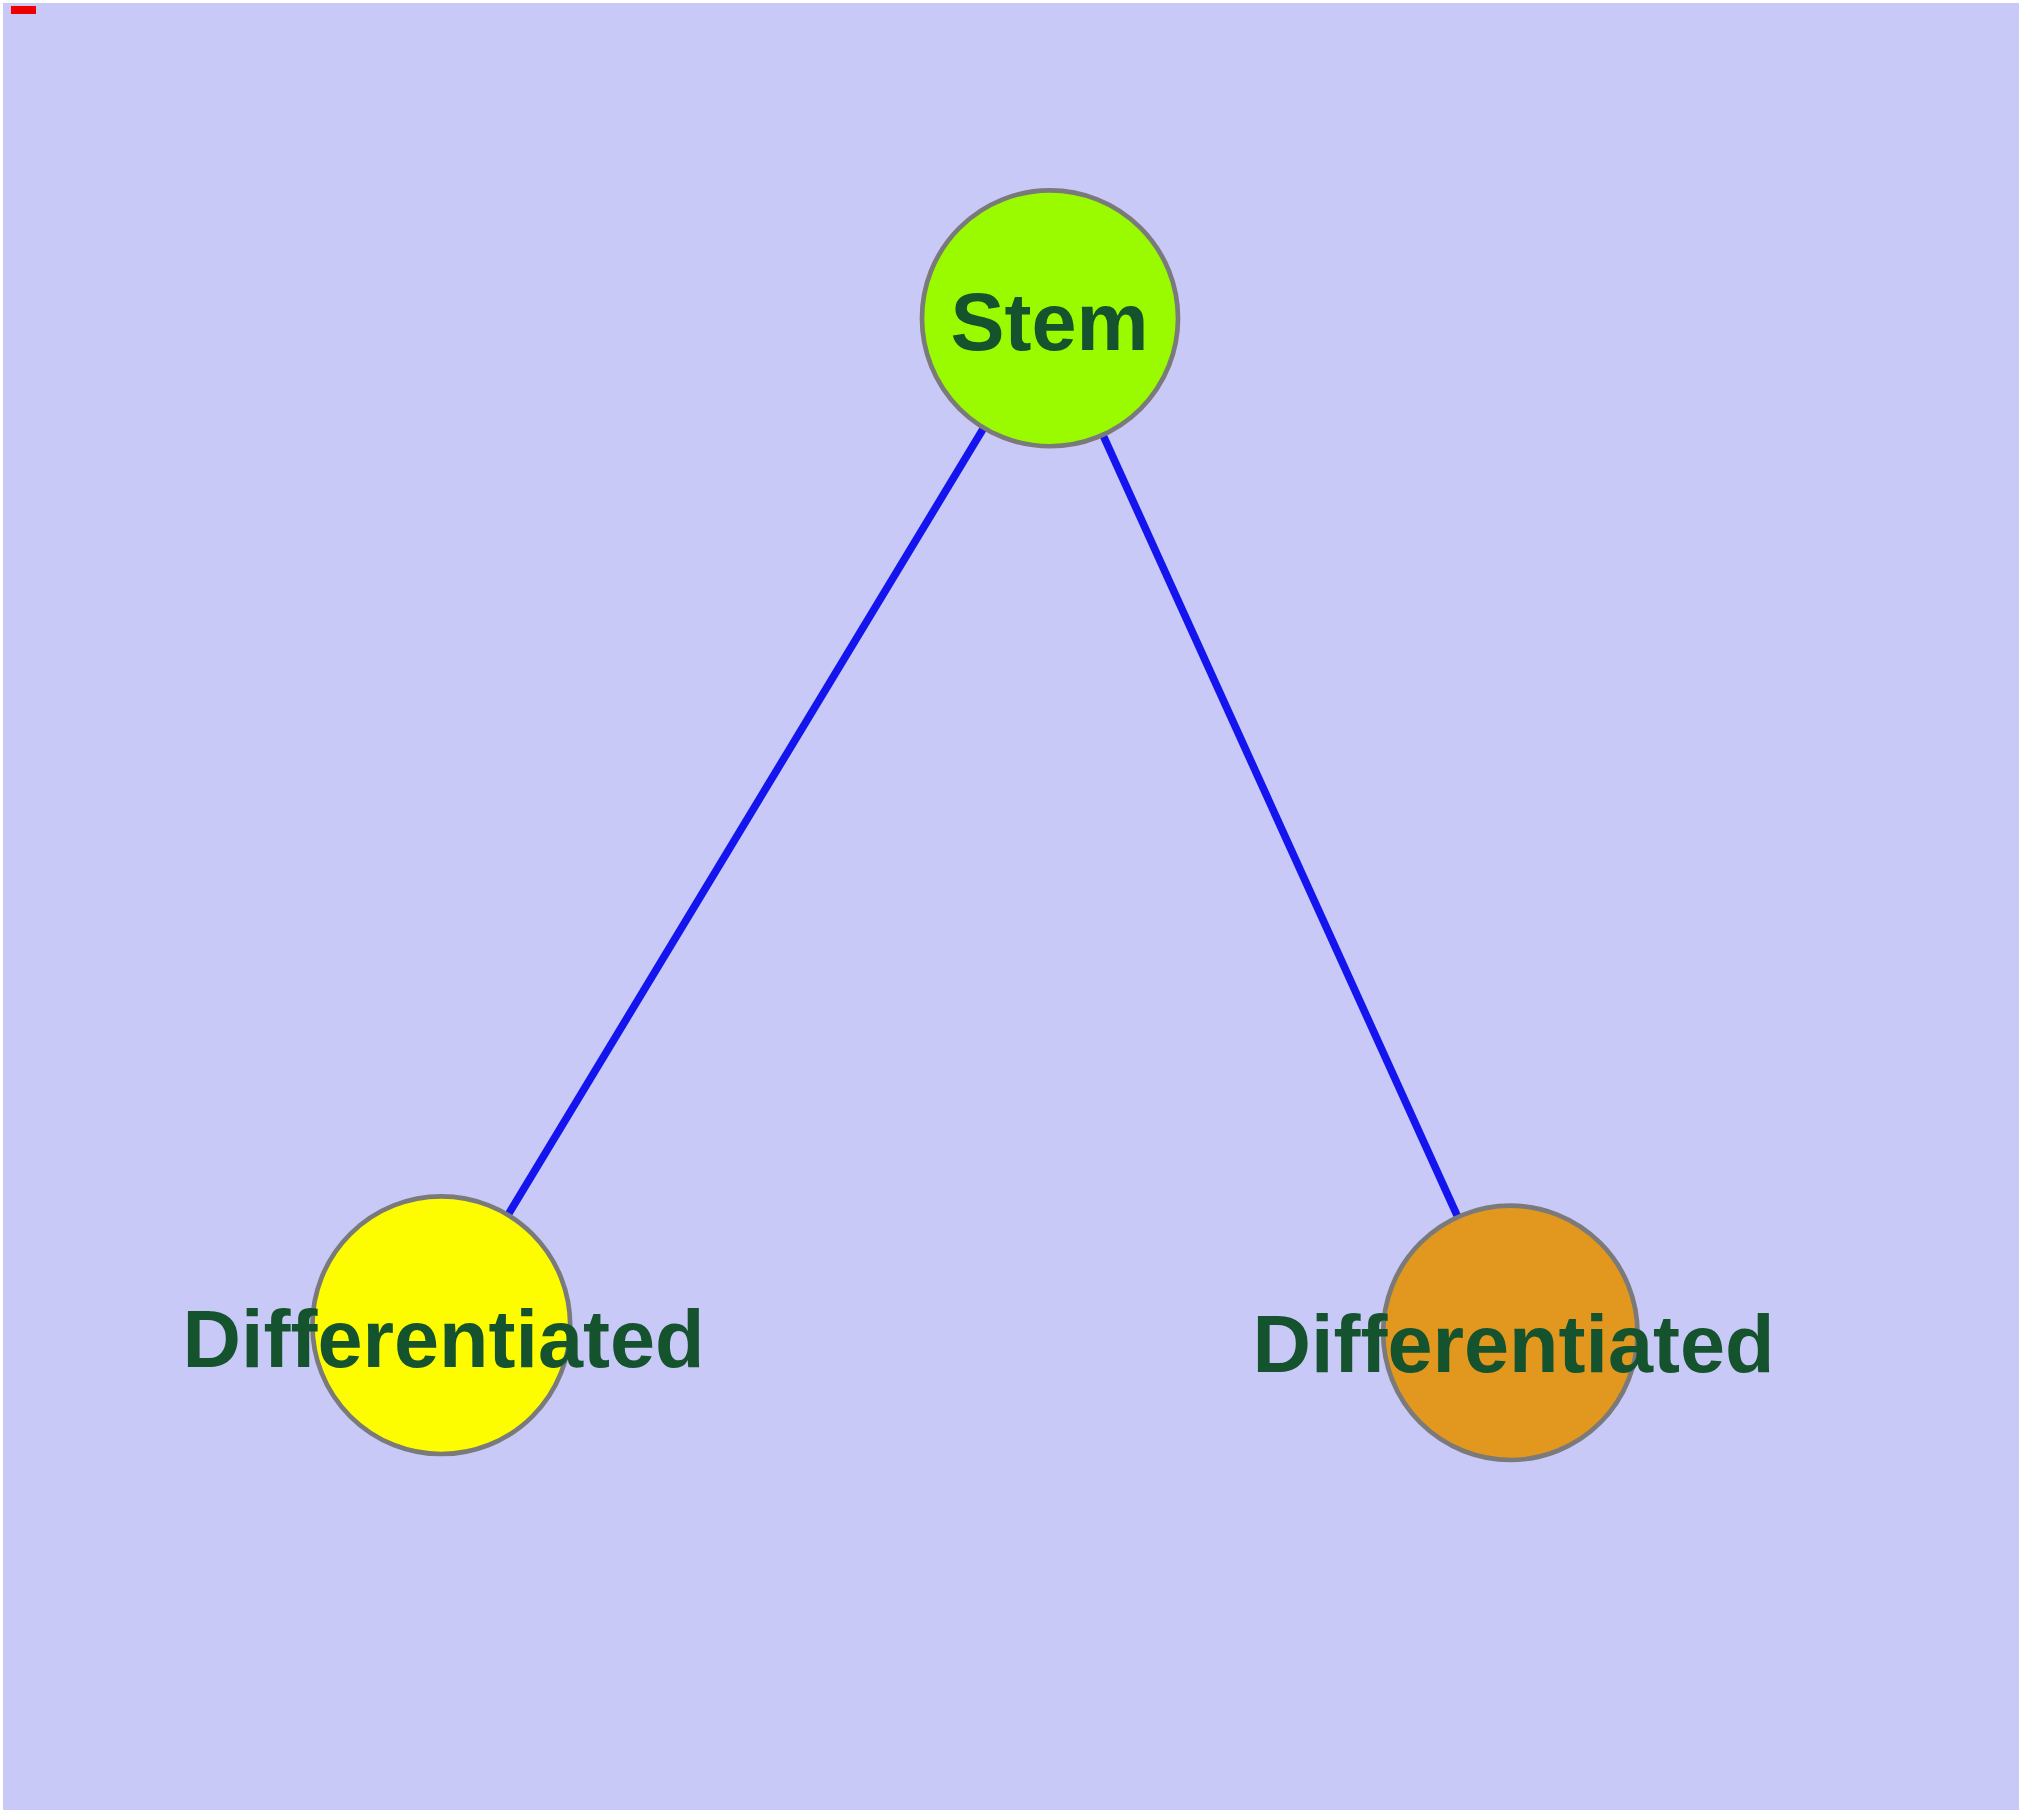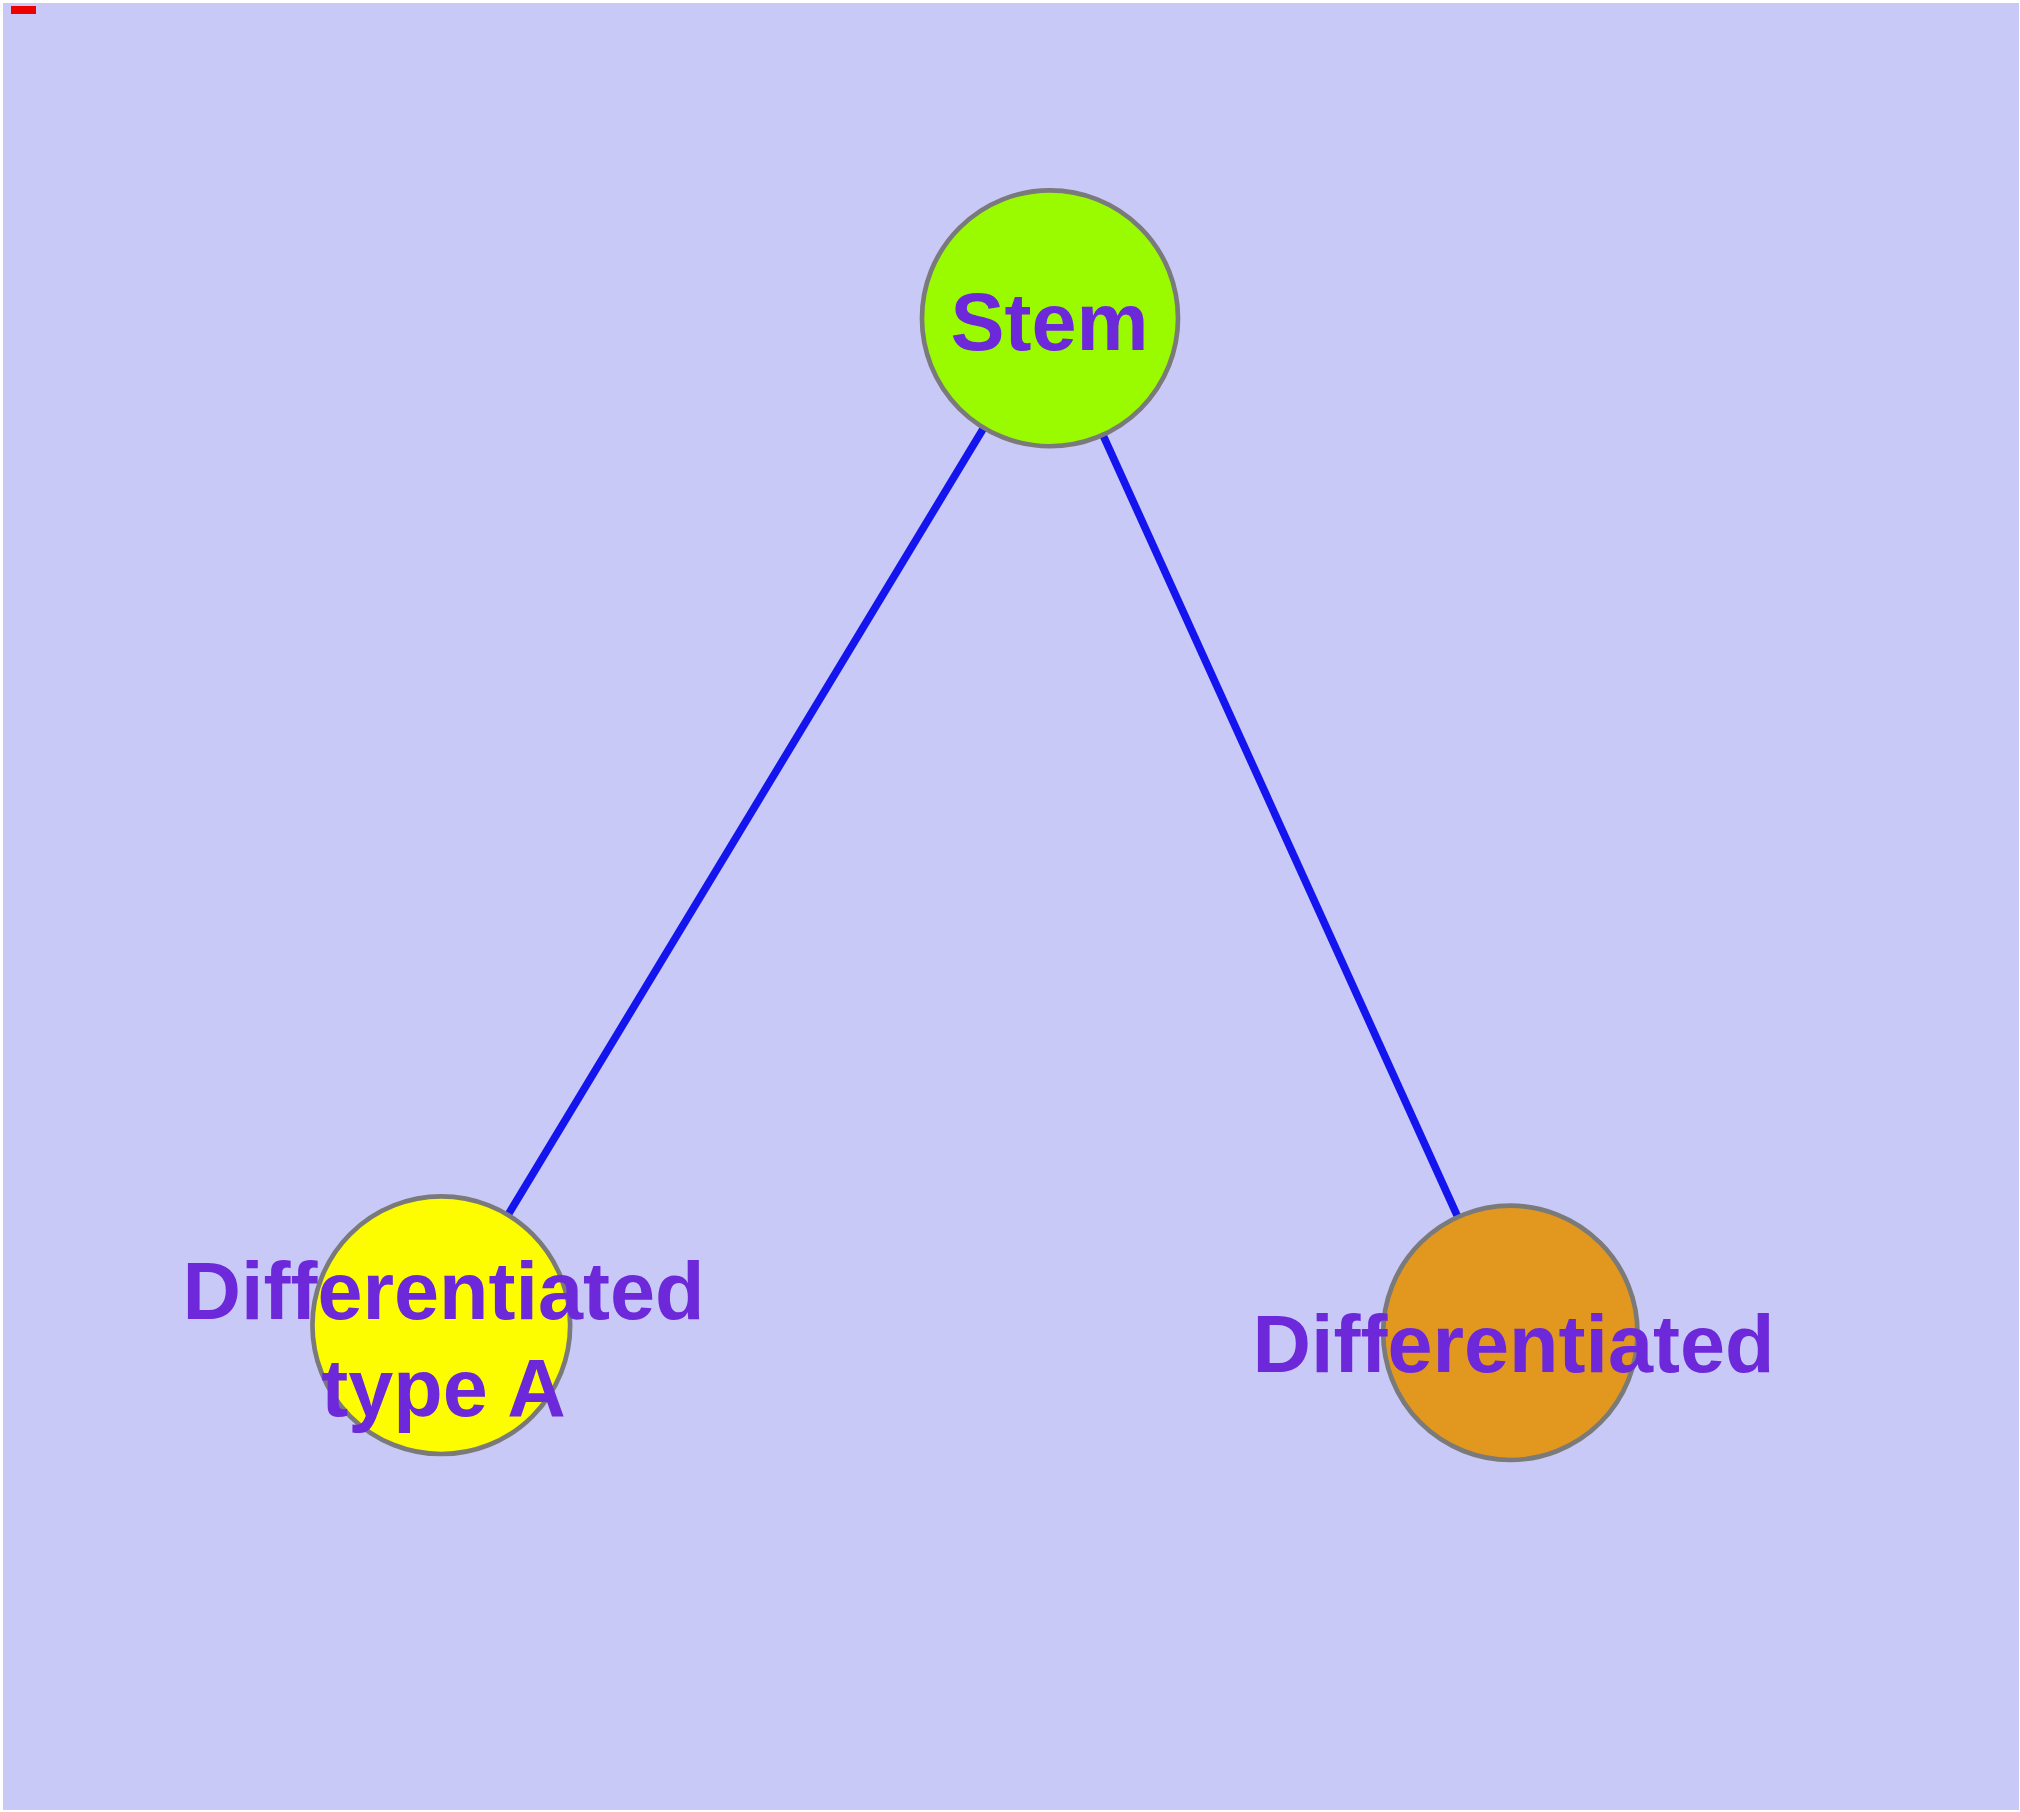--- a/index.html
+++ b/index.html
@@ -36,21 +36,21 @@
     stroke-linecap: butt;
   }
   .node-circle {
     stroke: #7A7A7A;
     stroke-width: 5.5;
   }
   .node-label {
     position: absolute;
     transform: translate(-50%, -50%);
     text-align: center;
-    color: #6d28d9;
+    color: #14532d;
     font-weight: 700;
     font-size: 81px;
     line-height: 1.2;
     white-space: nowrap;
     letter-spacing: 0px;
   }
   .node-label span { display: block; }
   .label-stem   { left: 1047px; top: 320px; }
   .label-type-a { left: 441px;  top: 1337px; }
   .label-type-b { left: 1511px; top: 1342px; }
@@ -83,21 +83,20 @@
 
       <circle class="node-circle" cx="1778" cy="1569" r="150" fill="#E2971F"></circle>
     </svg>
 
     <div class="node-label label-stem">
       <span data-bind="diagram.nodes.0.label">Stem</span>
     </div>
 
     <div class="node-label label-type-a">
       <span data-bind="diagram.nodes.1.label_line1">Differentiated</span>
-      <span data-bind="diagram.nodes.1.label_line2">type A</span>
     </div>
 
     <div class="node-label label-type-b">
       <span data-bind="diagram.nodes.2.label_line1">Differentiated</span>
     </div>
 
   </div>
 </div>
 
 

